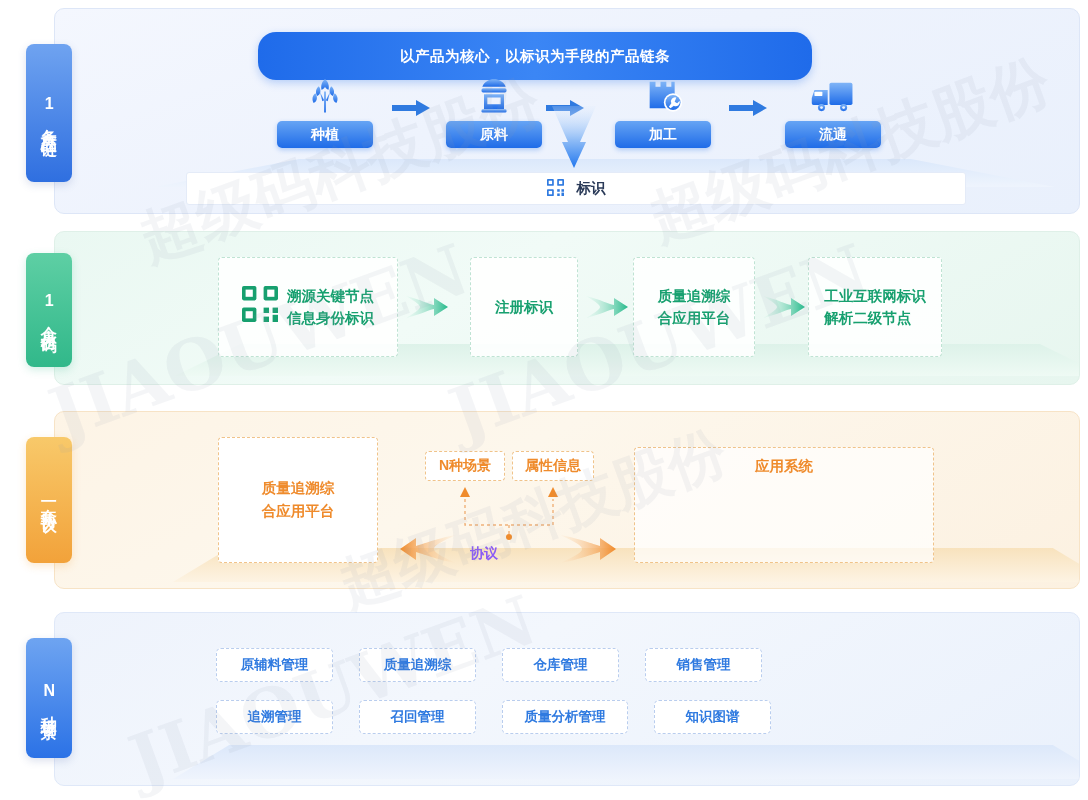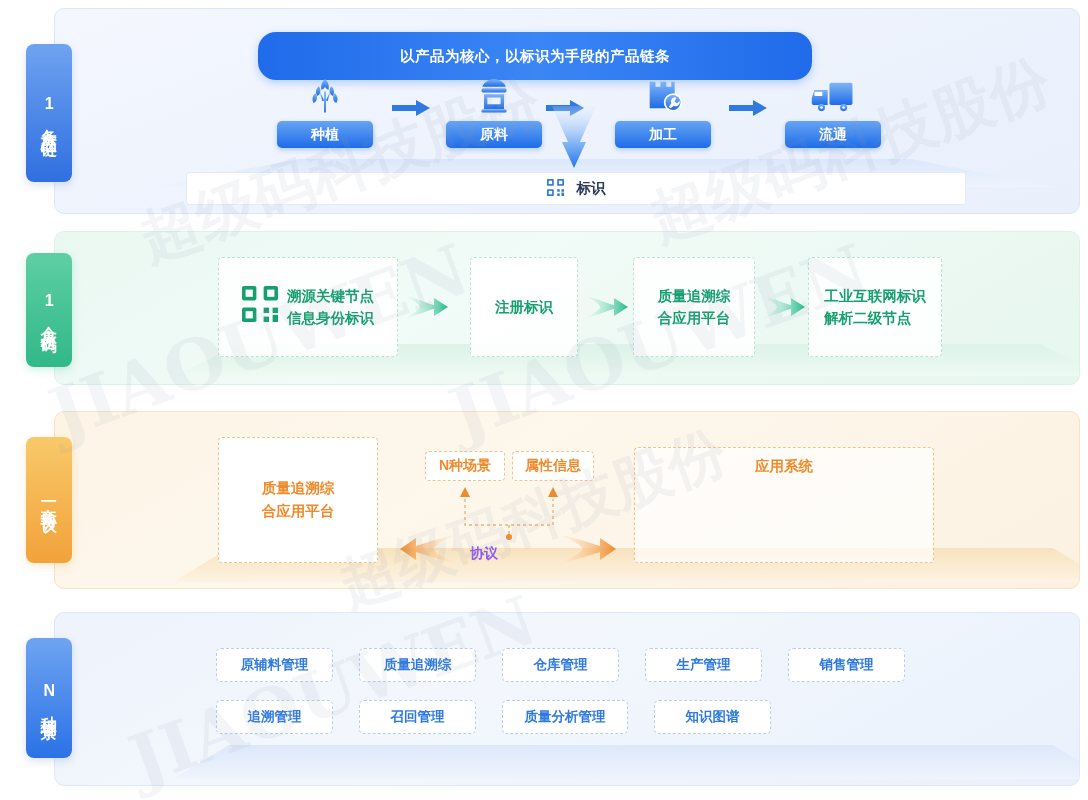--- a/index.html
+++ b/index.html
@@ -504,21 +504,20 @@
 
     <div class="tab">
       <span class="tab-text">N种场景</span>
     </div>
 
     <div class="scwrap">
       <div class="scrow">
         <div class="scbox">原辅料管理</div>
         <div class="scbox">质量追溯综</div>
         <div class="scbox">仓库管理</div>
-        <div class="scbox">生产管理</div>
         <div class="scbox">销售管理</div>
       </div>
       <div class="scrow">
         <div class="scbox">追溯管理</div>
         <div class="scbox">召回管理</div>
         <div class="scbox wide">质量分析管理</div>
         <div class="scbox">知识图谱</div>
       </div>
     </div>
   </div>

